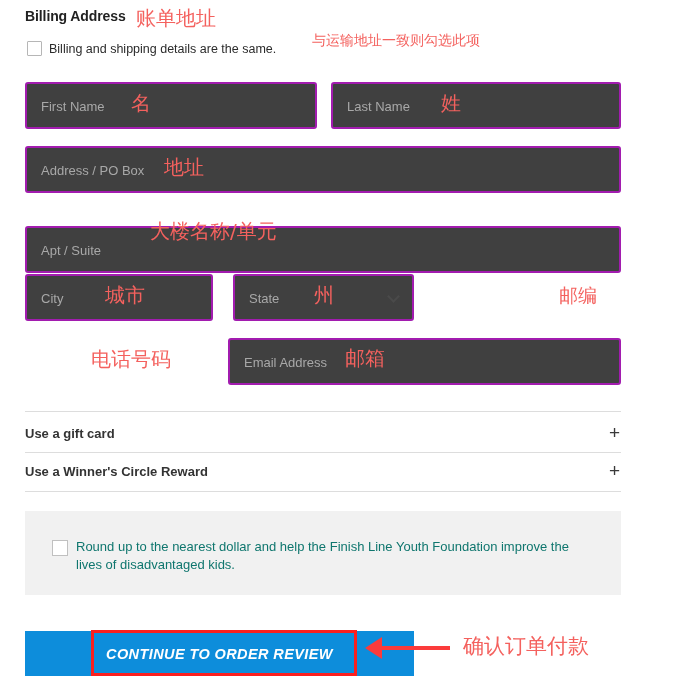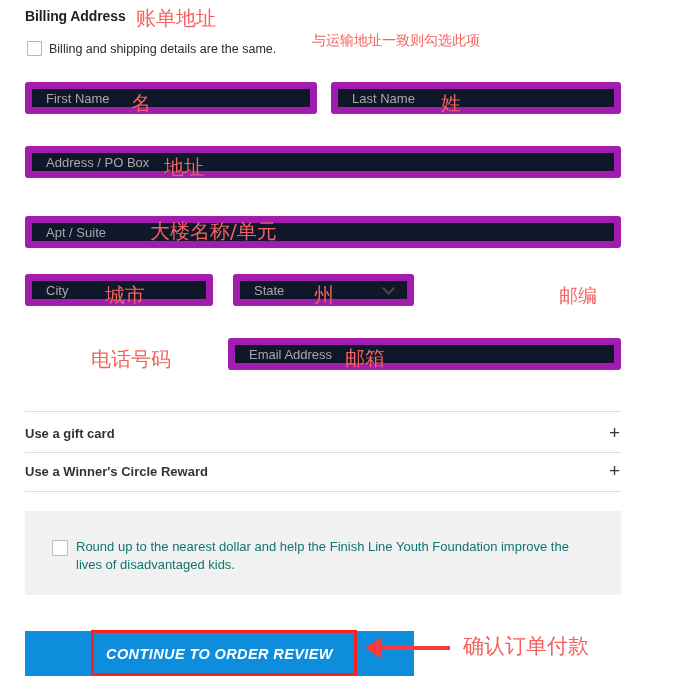--- a/index.html
+++ b/index.html
@@ -28,24 +28,24 @@
     border: 1px solid #b6b6b6; background: #ffffff;
     border-radius: 1px;
   }
   .cb-label {
     font-size: 12.5px; color: #2b2b2b;
     white-space: nowrap;
   }
 
   
   .field {
-    border: 7px solid #a21caf;
+    border: 2px solid #a21caf;
     border-radius: 3px;
-    background: #0f172a;
-    height: 32px;
+    background: #404040;
+    height: 47px;
   }
   .field .ph {
     position: absolute;
     left: 14px; top: 50%;
     transform: translateY(-50%);
     font-size: 13px; color: #a8a8a8;
     white-space: nowrap;
     pointer-events: none;
   }
   .chev {
@@ -139,21 +139,21 @@
   <div class="abs field" style="left:331px; top:82px; width:290px;">
     <span class="ph">Last Name</span>
   </div>
   <div class="abs anno anno-cjk" style="left:441px; top:90px; font-size:20px;">姓</div>
 
   <div class="abs field" style="left:25px; top:146px; width:596px;">
     <span class="ph">Address / PO Box</span>
   </div>
   <div class="abs anno anno-cjk" style="left:164px; top:154px; font-size:20px;">地址</div>
 
-  <div class="abs field" style="left:25px; top:216px; width:596px;">
+  <div class="abs field" style="left:25px; top:226px; width:596px;">
     <span class="ph">Apt / Suite</span>
   </div>
   <div class="abs anno anno-cjk" style="left:150px; top:218px; font-size:20px;">大楼名称/单元</div>
 
   <div class="abs field" style="left:25px; top:274px; width:188px;">
     <span class="ph">City</span>
   </div>
   <div class="abs anno anno-cjk" style="left:105px; top:282px; font-size:20px;">城市</div>
 
   <div class="abs field" style="left:233px; top:274px; width:181px;">

